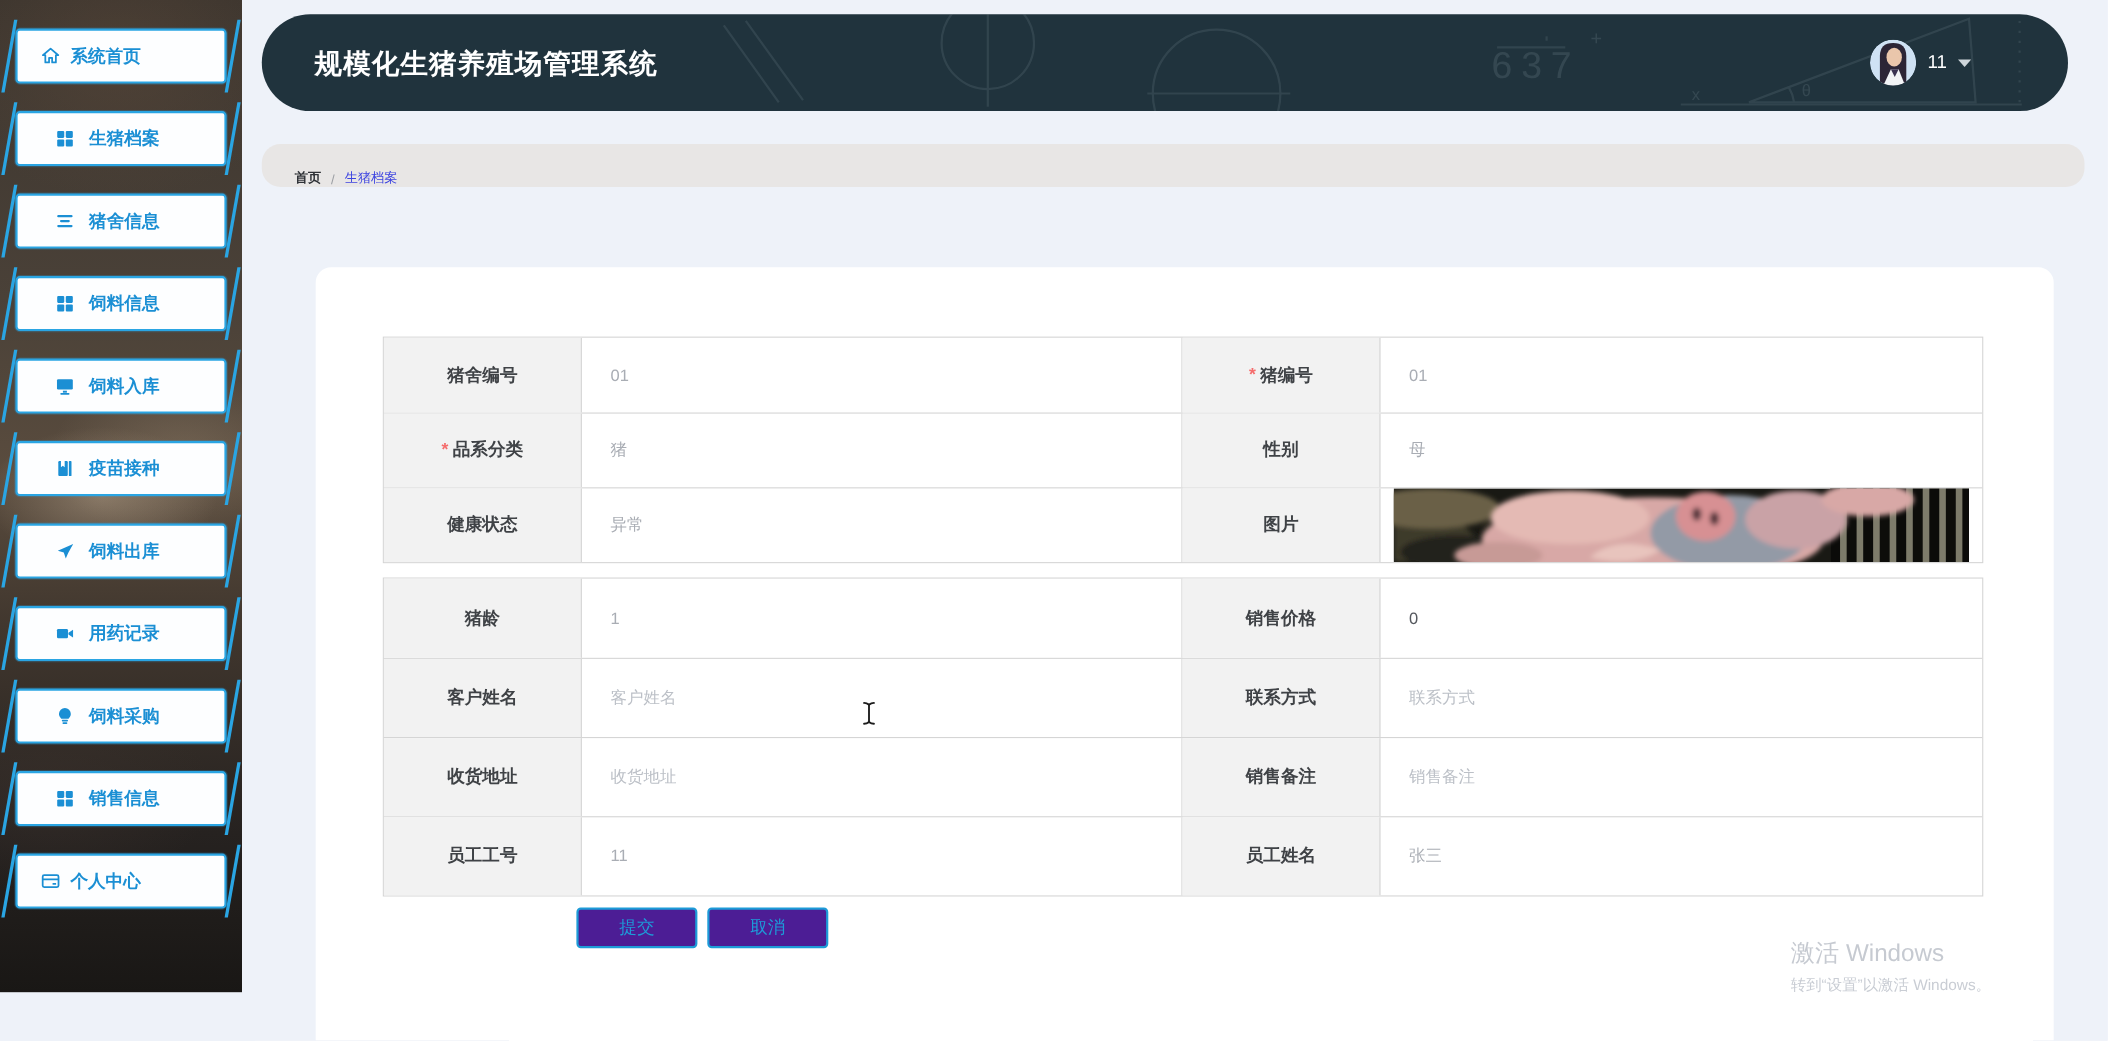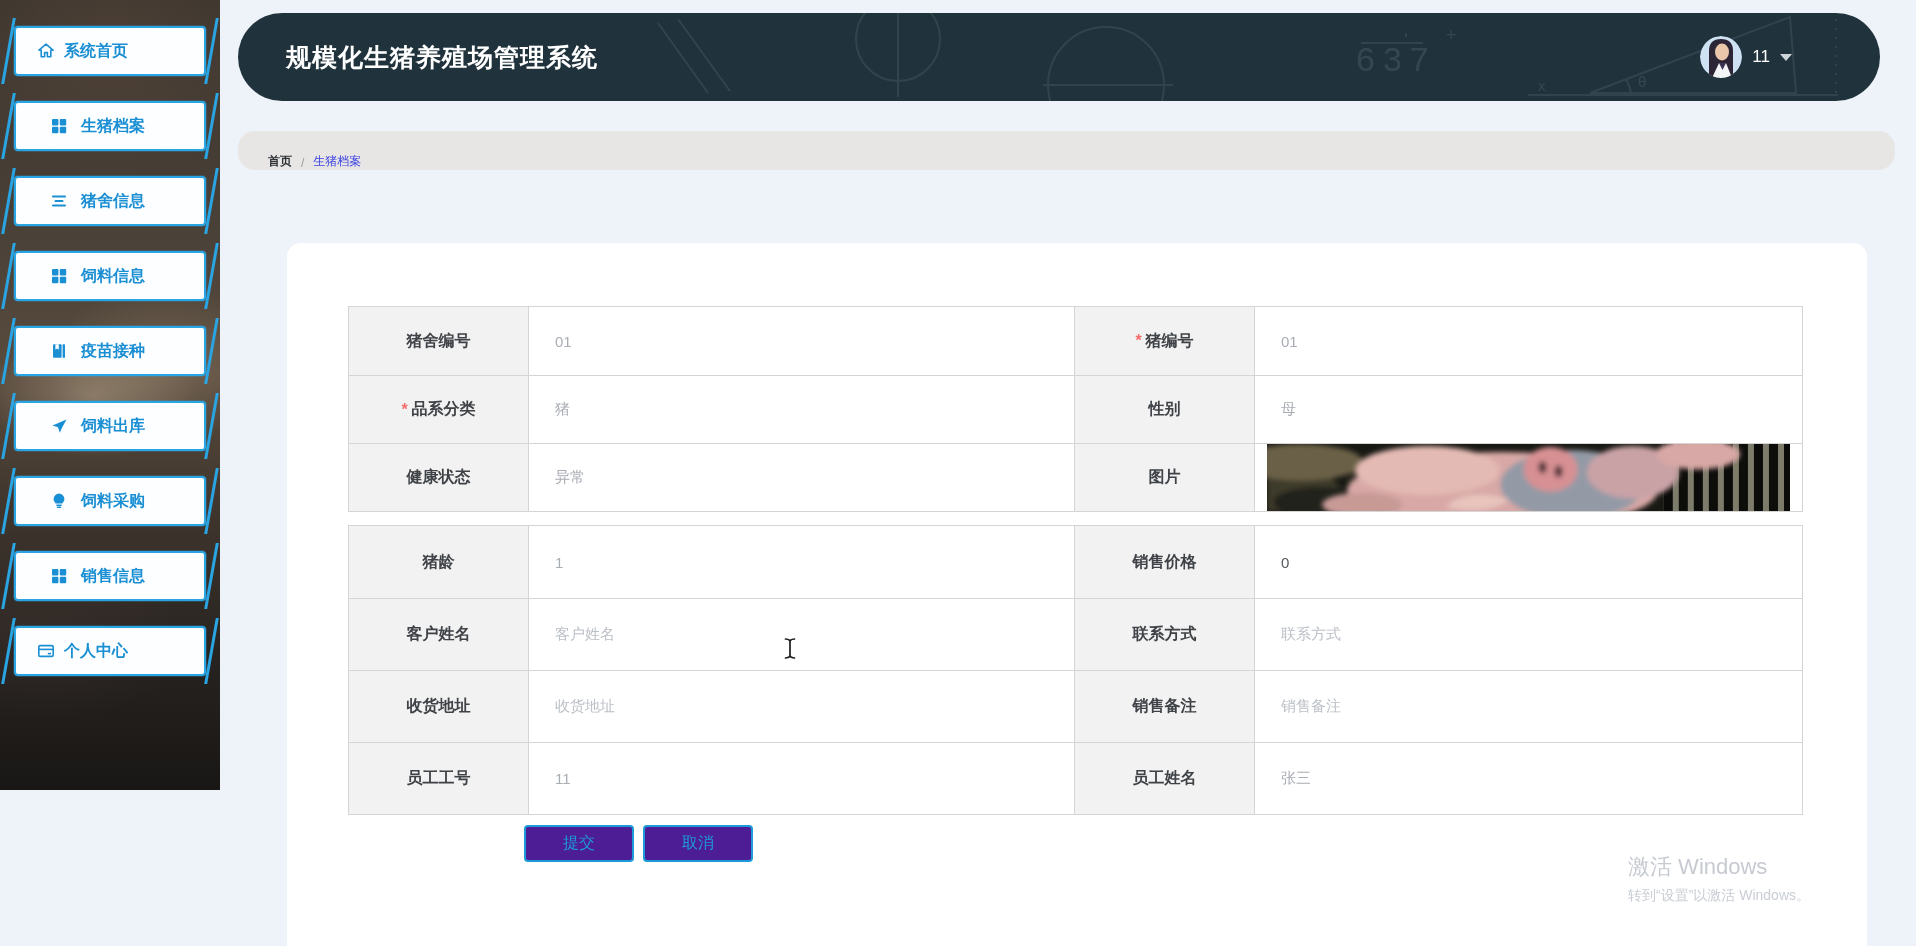--- a/index.html
+++ b/index.html
@@ -2,21 +2,21 @@
 <html><head>
 <meta charset="utf-8">
 <style>
   * { margin:0; padding:0; box-sizing:border-box; }
   html,body { background:#eef2f9; }
   body { font-family:"Liberation Sans","DejaVu Sans",sans-serif; }
   .screen { position:relative; width:1916px; height:946px; overflow:hidden; background:#eef2f9; }
 
   
   .sidebar {
-    position:absolute; left:0; top:0; width:220px; height:790px;
+    position:absolute; left:0; top:0; width:220px; height:902px;
     background:
       radial-gradient(150px 90px at 42% 50%, rgba(205,185,160,.40), transparent 70%),
       radial-gradient(170px 110px at 75% 46%, rgba(175,155,130,.30), transparent 70%),
       radial-gradient(220px 170px at 50% 6%, rgba(95,75,60,.45), transparent 75%),
       radial-gradient(200px 120px at 20% 80%, rgba(60,50,45,.5), transparent 75%),
       linear-gradient(180deg,#3c352e 0%,#4a4138 30%,#5a4c3e 48%,#41372e 63%,#262220 84%,#191715 100%);
     z-index:2;
   }
   .menu { position:absolute; left:14px; top:26px; width:192px; }
   .menu-item {
@@ -146,36 +146,59 @@
                 <rect x="9.8" y="9.8" width="6.4" height="6.4" rx="1"></rect>
               </g>
             </svg>
           </span>
           <span class="mi-label">饲料信息</span>
         </div>
         <div class="menu-item">
           <span class="mi-icon">
             <svg viewBox="0 0 18 18">
               <g fill="currentColor">
+                <rect x="1.8" y="2.8" width="14.4" height="9.4" rx="1.2"></rect>
+                <rect x="7.2" y="13.2" width="3.6" height="1.8"></rect>
+                <rect x="4.8" y="15.2" width="8.4" height="1.6" rx=".8"></rect>
+              </g>
+            </svg>
+          </span>
+          <span class="mi-label">饲料入库</span>
+        </div>
+        <div class="menu-item">
+          <span class="mi-icon">
+            <svg viewBox="0 0 18 18">
+              <g fill="currentColor">
                 <rect x="3" y="2.2" width="8.6" height="13.6" rx="1"></rect>
                 <rect x="12.6" y="2.2" width="2.4" height="13.6" rx=".6"></rect>
               </g>
               <path d="M5.4 2.2 h3.4 v5.6 l-1.7 -1.4 l-1.7 1.4 Z" fill="#fff"></path>
             </svg>
           </span>
           <span class="mi-label">疫苗接种</span>
         </div>
         <div class="menu-item">
           <span class="mi-icon">
             <svg viewBox="0 0 18 18">
               <path d="M16.5 2.5 L2.5 8.6 L8 10.3 L9.8 15.8 L12 10.8 Z" fill="currentColor"></path>
               <path d="M8 10.3 L16.5 2.5 L9.5 11.8 Z" fill="currentColor" opacity=".6"></path>
             </svg>
           </span>
           <span class="mi-label">饲料出库</span>
+        </div>
+        <div class="menu-item">
+          <span class="mi-icon">
+            <svg viewBox="0 0 18 18">
+              <g fill="currentColor">
+                <rect x="1.8" y="4.8" width="10" height="8.4" rx="1.2"></rect>
+                <path d="M12.2 8.2 L16.4 5.4 V12.6 L12.2 9.8 Z"></path>
+              </g>
+            </svg>
+          </span>
+          <span class="mi-label">用药记录</span>
         </div>
         <div class="menu-item">
           <span class="mi-icon">
             <svg viewBox="0 0 18 18">
               <g fill="currentColor">
                 <path d="M9 1.6 a5.4 5.4 0 0 1 5.4 5.4 c0 2.2-1.3 3.2-2.1 4.4 h-6.6 c-.8-1.2-2.1-2.2-2.1-4.4 A5.4 5.4 0 0 1 9 1.6 Z"></path>
                 <rect x="6.2" y="12.4" width="5.6" height="1.5" rx=".7"></rect>
                 <rect x="6.8" y="14.6" width="4.4" height="1.5" rx=".7"></rect>
               </g>
             </svg>

